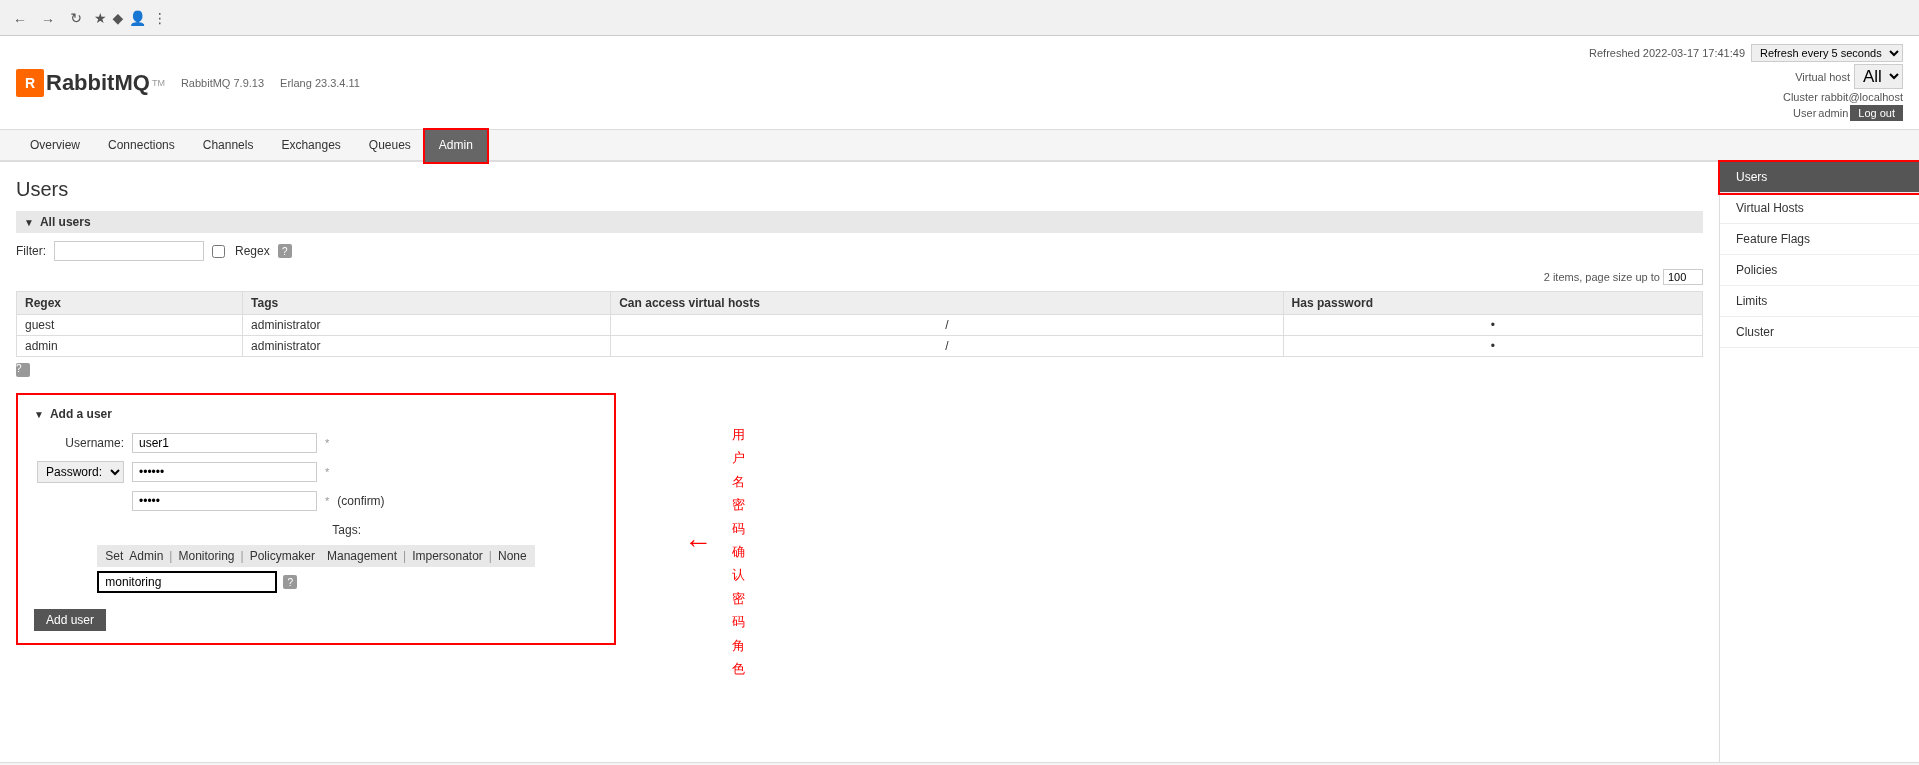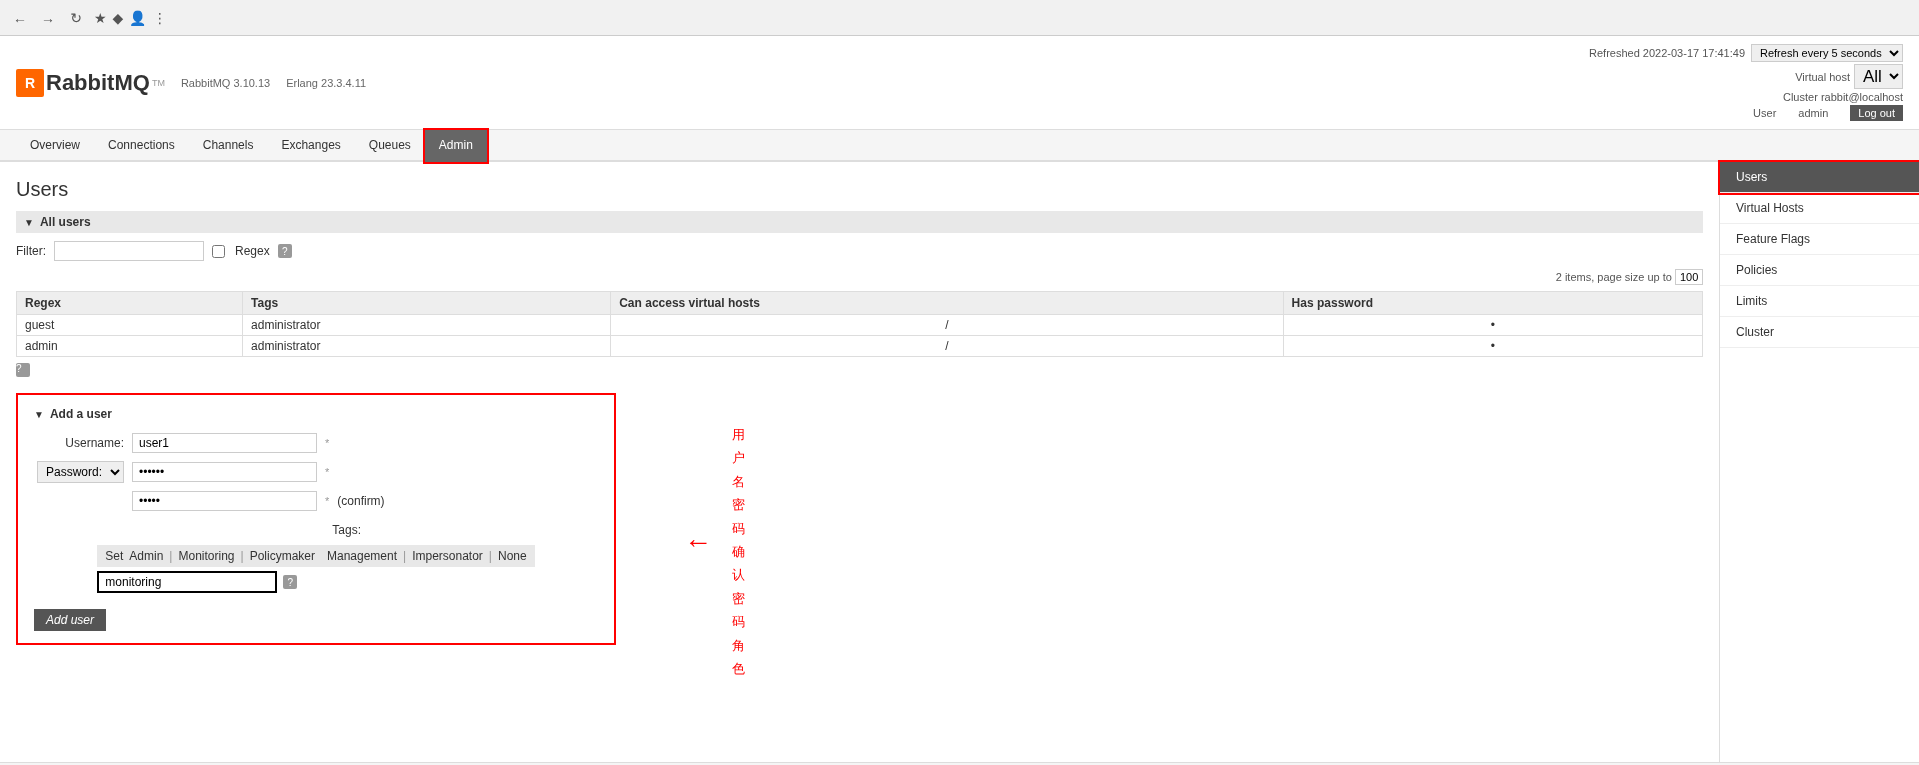--- a/index.html
+++ b/index.html
@@ -61,21 +61,21 @@
     .logo-tm { font-size: 9px; vertical-align: super; color: #999; }
     .logo-version { font-size: 11px; color: #666; margin-left: 8px; }
     .header-right { display: flex; flex-direction: column; align-items: flex-end; gap: 2px; font-size: 11px; color: #555; }
     .refresh-row { display: flex; align-items: center; gap: 6px; }
     .refresh-select {
       font-size: 11px; padding: 1px 4px; border: 1px solid #ccc;
     }
     .virtualhost-row { display: flex; align-items: center; gap: 4px; }
     .vh-select { font-size: 17px; padding: 1px 4px; border: 1px solid #ccc; }
     .cluster-row { color: #555; }
-    .user-row { display: flex; align-items: center; gap: 22px; }
+    .user-row { display: flex; align-items: center; gap: 2px; }
     .logout-btn {
       background: #555; color: white; border: none; padding: 2px 8px; font-size: 11px; cursor: pointer;
     }
 
     
     .main-nav {
       background: #f5f5f5;
       border-bottom: 2px solid #ddd;
       display: flex;
       padding: 0 16px;
@@ -145,21 +145,21 @@
     .filter-checkbox { margin-right: 2px; }
 
     
     .items-count {
       text-align: right;
       font-size: 11px;
       color: #555;
       margin-bottom: 6px;
     }
     .page-size-input {
-      width: 28px; border: 1px solid #ccc; padding: 1px 4px; font-size: 11px;
+      width: 40px; border: 1px solid #ccc; padding: 1px 4px; font-size: 11px;
     }
 
     
     .users-table {
       width: 100%;
       border-collapse: collapse;
       font-size: 12px;
     }
     .users-table th {
       text-align: left;
@@ -243,21 +243,20 @@
       width: 180px;
     }
     .add-user-btn {
       background: #555;
       color: white;
       border: none;
       padding: 4px 12px;
       font-size: 12px;
       cursor: pointer;
       margin-top: 8px;
-      font-style: italic;
     }
     .annotations {
       color: red;
       font-size: 13px;
       line-height: 1.8;
     }
 
     
     .sidebar-item {
       padding: 8px 16px;
@@ -313,21 +312,21 @@
   </div>
 </div>
 
 <div class="app-header">
   <div class="logo-area">
     <div class="logo-rabbit">
       <div class="logo-icon">R</div>
       <span class="logo-text">RabbitMQ</span>
       <sup class="logo-tm">TM</sup>
     </div>
-    <span class="logo-version">RabbitMQ 3.10.13</span>
+    <span class="logo-version">RabbitMQ 7.9.13</span>
     <span class="logo-version">Erlang 23.3.4.11</span>
   </div>
   <div class="header-right">
     <div class="refresh-row">
       <span>Refreshed 2022-03-17 17:41:49</span>
       <select class="refresh-select">
         <option>Refresh every 5 seconds</option>
       </select>
     </div>
     <div class="virtualhost-row">

